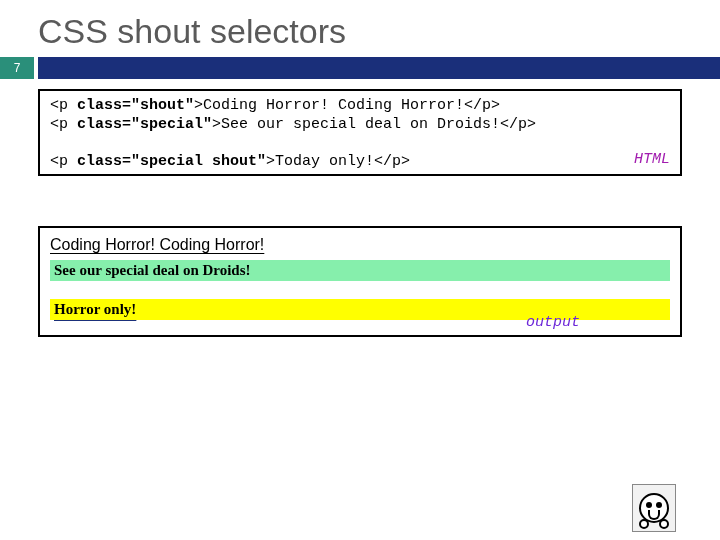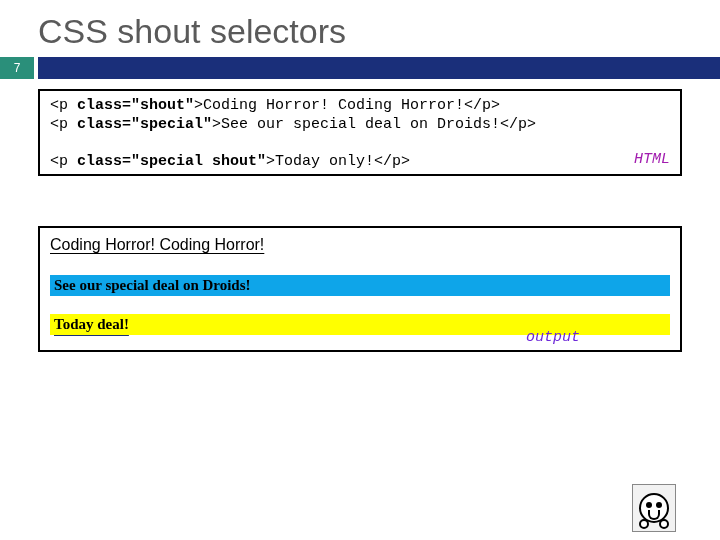--- a/index.html
+++ b/index.html
@@ -61,26 +61,26 @@
   .output-box {
     margin: 0 38px;
     border: 2px solid #000;
     background: #fff;
     padding: 8px 10px 4px 10px;
     position: relative;
   }
   .out-line1 {
     font-family: Arial, sans-serif;
     font-size: 16px;
-    margin-bottom: 21px;
+    margin-bottom: 6px;
     text-decoration: underline;
     text-underline-offset: 3px;
   }
   .out-special {
-    background: #0ea5e9;
+    background: #86efac;
     font-family: "Times New Roman", serif;
     font-weight: bold;
     font-size: 15px;
     padding: 2px 4px;
     margin-bottom: 18px;
   }
   .out-special2 {
     background: #ffff00;
     font-family: "Times New Roman", serif;
     font-weight: bold;
@@ -167,21 +167,21 @@
   <div class="code-line">&nbsp;</div>
   <div class="code-line"><span>&lt;p </span><span class="kw">class="special shout"</span><span>&gt;Today only!&lt;/p&gt;</span></div>
   <div class="lang-label">HTML</div>
 </div>
 
 <div class="gap"></div>
 
 <div class="output-box">
   <div class="out-line1">Coding Horror! Coding Horror!</div>
   <div class="out-special">See our special deal on Droids!</div>
-  <div class="out-special2">Today deal!</div>
+  <div class="out-special2">Horror only!</div>
   <div class="output-label">output</div>
 </div>
 
 <div class="icon-holder">
   <div class="face">
       <div class="mouth"></div>
     </div>
   <div class="hands">
       <div class="hand"></div>
       <div class="hand"></div>

